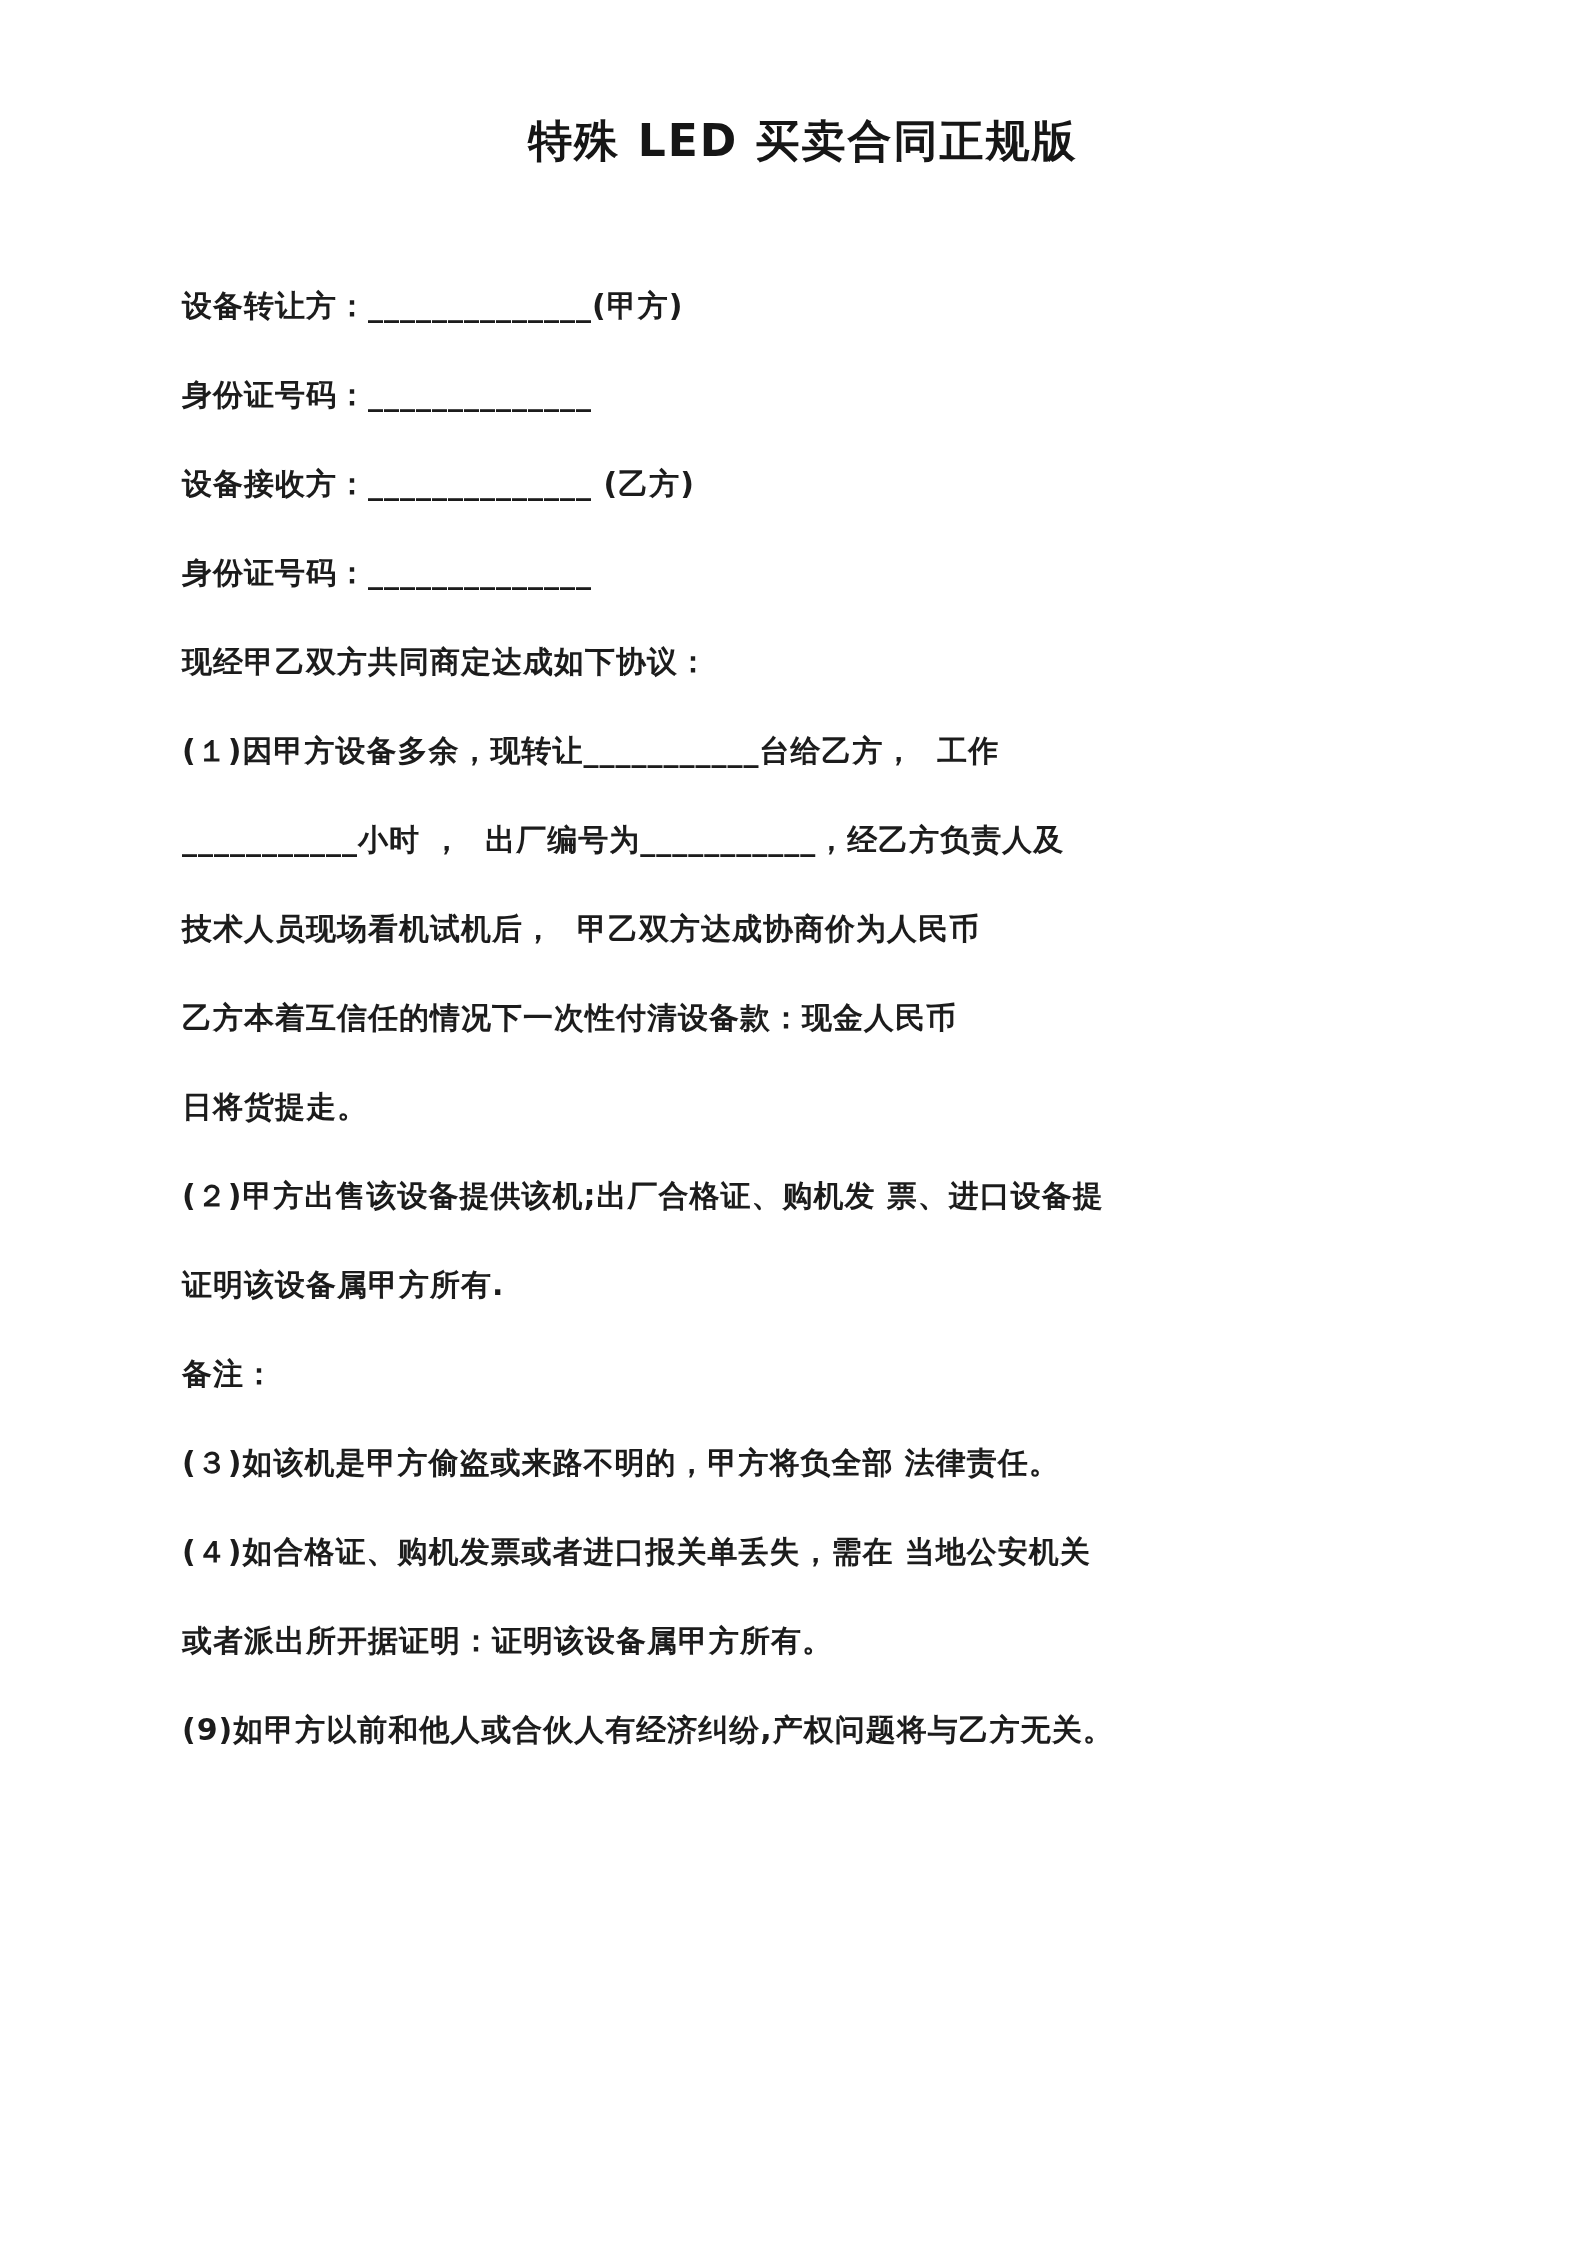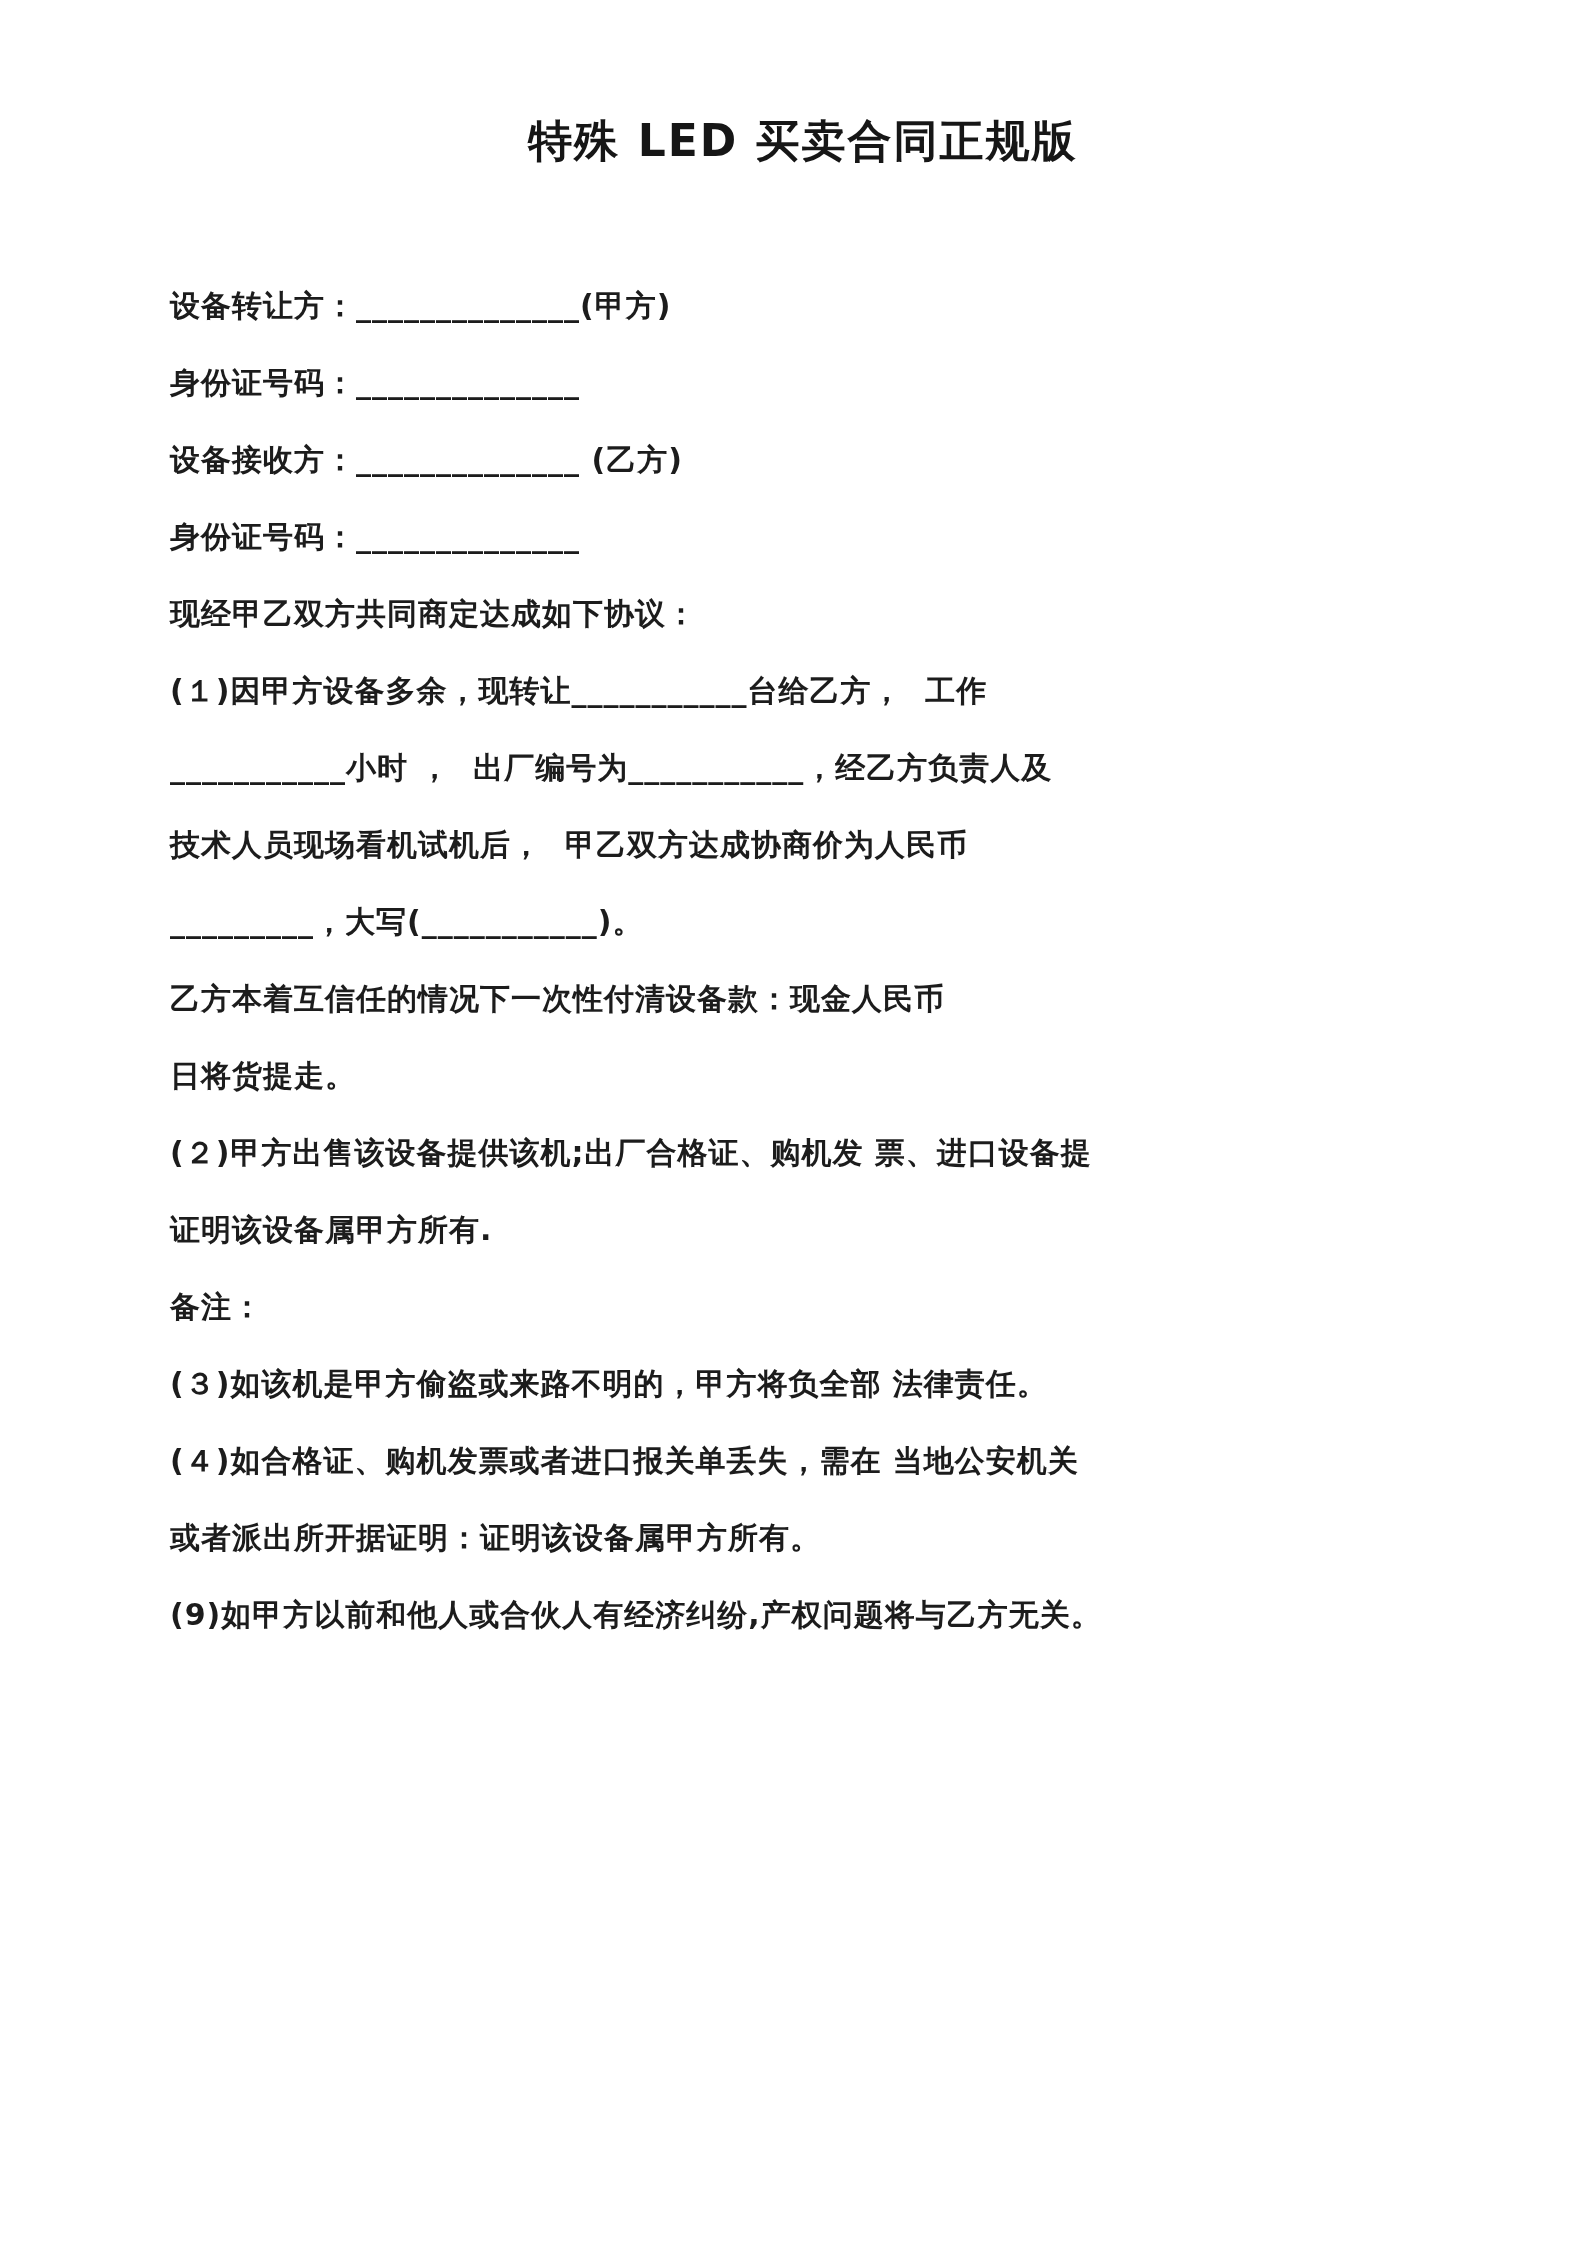--- a/index.html
+++ b/index.html
@@ -27,21 +27,21 @@
     letter-spacing: 2px;
     margin: 0 0 96px 0;
     color: #161616;
   }
   .doc-body {
     font-size: 30px;
     font-weight: 700;
     letter-spacing: 1px;
   }
   .doc-line {
-    margin: 0;
+    margin: 12px;
     line-height: 77px;
     min-height: 77px;
     white-space: pre-wrap;
     color: #1c1c1c;
   }
 </style>
 </head>
 <body>
 
 <div class="page">
@@ -49,21 +49,20 @@
 
   <div class="doc-body">
     <p class="doc-line">设备转让方：______________(甲方)</p>
     <p class="doc-line">身份证号码：______________</p>
     <p class="doc-line">设备接收方：______________ (乙方)</p>
     <p class="doc-line">身份证号码：______________</p>
     <p class="doc-line">现经甲乙双方共同商定达成如下协议：</p>
     <p class="doc-line">(１)因甲方设备多余，现转让___________台给乙方，  工作</p>
     <p class="doc-line">___________小时 ，  出厂编号为___________，经乙方负责人及</p>
     <p class="doc-line">技术人员现场看机试机后，  甲乙双方达成协商价为人民币</p>
-    <p class="doc-line">_________，大写(___________)。</p>
     <p class="doc-line">乙方本着互信任的情况下一次性付清设备款：现金人民币</p>
     <p class="doc-line">日将货提走。</p>
     <p class="doc-line">(２)甲方出售该设备提供该机;出厂合格证、购机发 票、进口设备提</p>
     <p class="doc-line">证明该设备属甲方所有.</p>
     <p class="doc-line">备注：</p>
     <p class="doc-line">(３)如该机是甲方偷盗或来路不明的，甲方将负全部 法律责任。</p>
     <p class="doc-line">(４)如合格证、购机发票或者进口报关单丢失，需在 当地公安机关</p>
     <p class="doc-line">或者派出所开据证明：证明该设备属甲方所有。</p>
     <p class="doc-line">(9)如甲方以前和他人或合伙人有经济纠纷,产权问题将与乙方无关。</p>
   </div>

